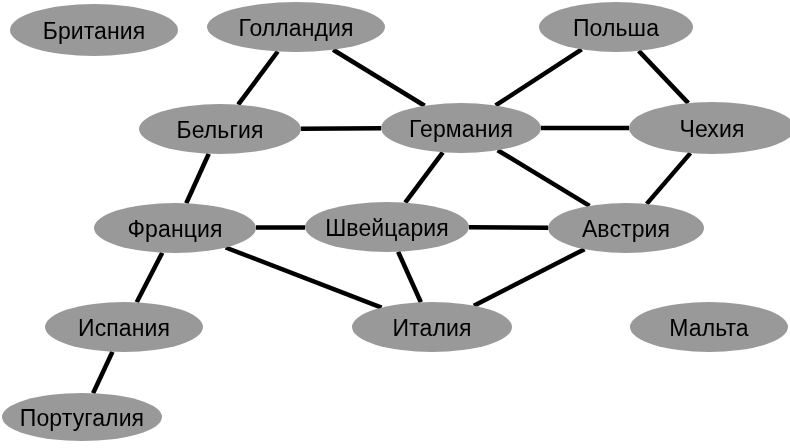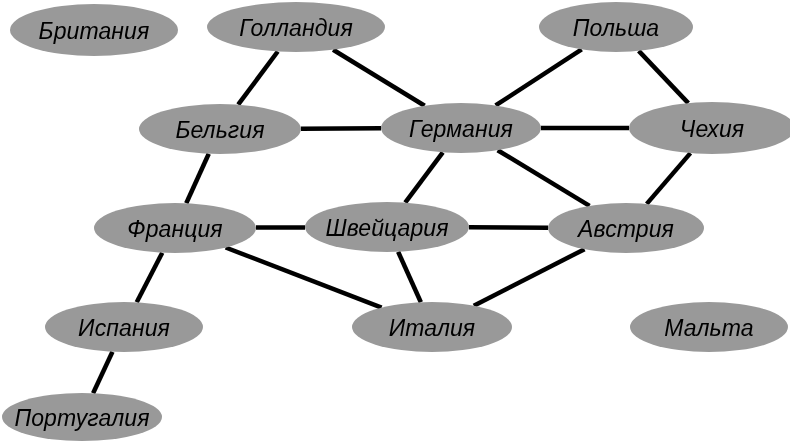--- a/index.html
+++ b/index.html
@@ -10,21 +10,20 @@
   }
   body {
     font-family: "Liberation Sans", sans-serif;
   }
   #diagram-root {
     position: relative;
     width: 790px;
     height: 448px;
     background: #ffffff;
     overflow: hidden;
-    font-style: italic;
   }
   #graph-svg {
     position: absolute;
     top: 0;
     left: 0;
     width: 790px;
     height: 448px;
     display: block;
   }
   .edge-line {

